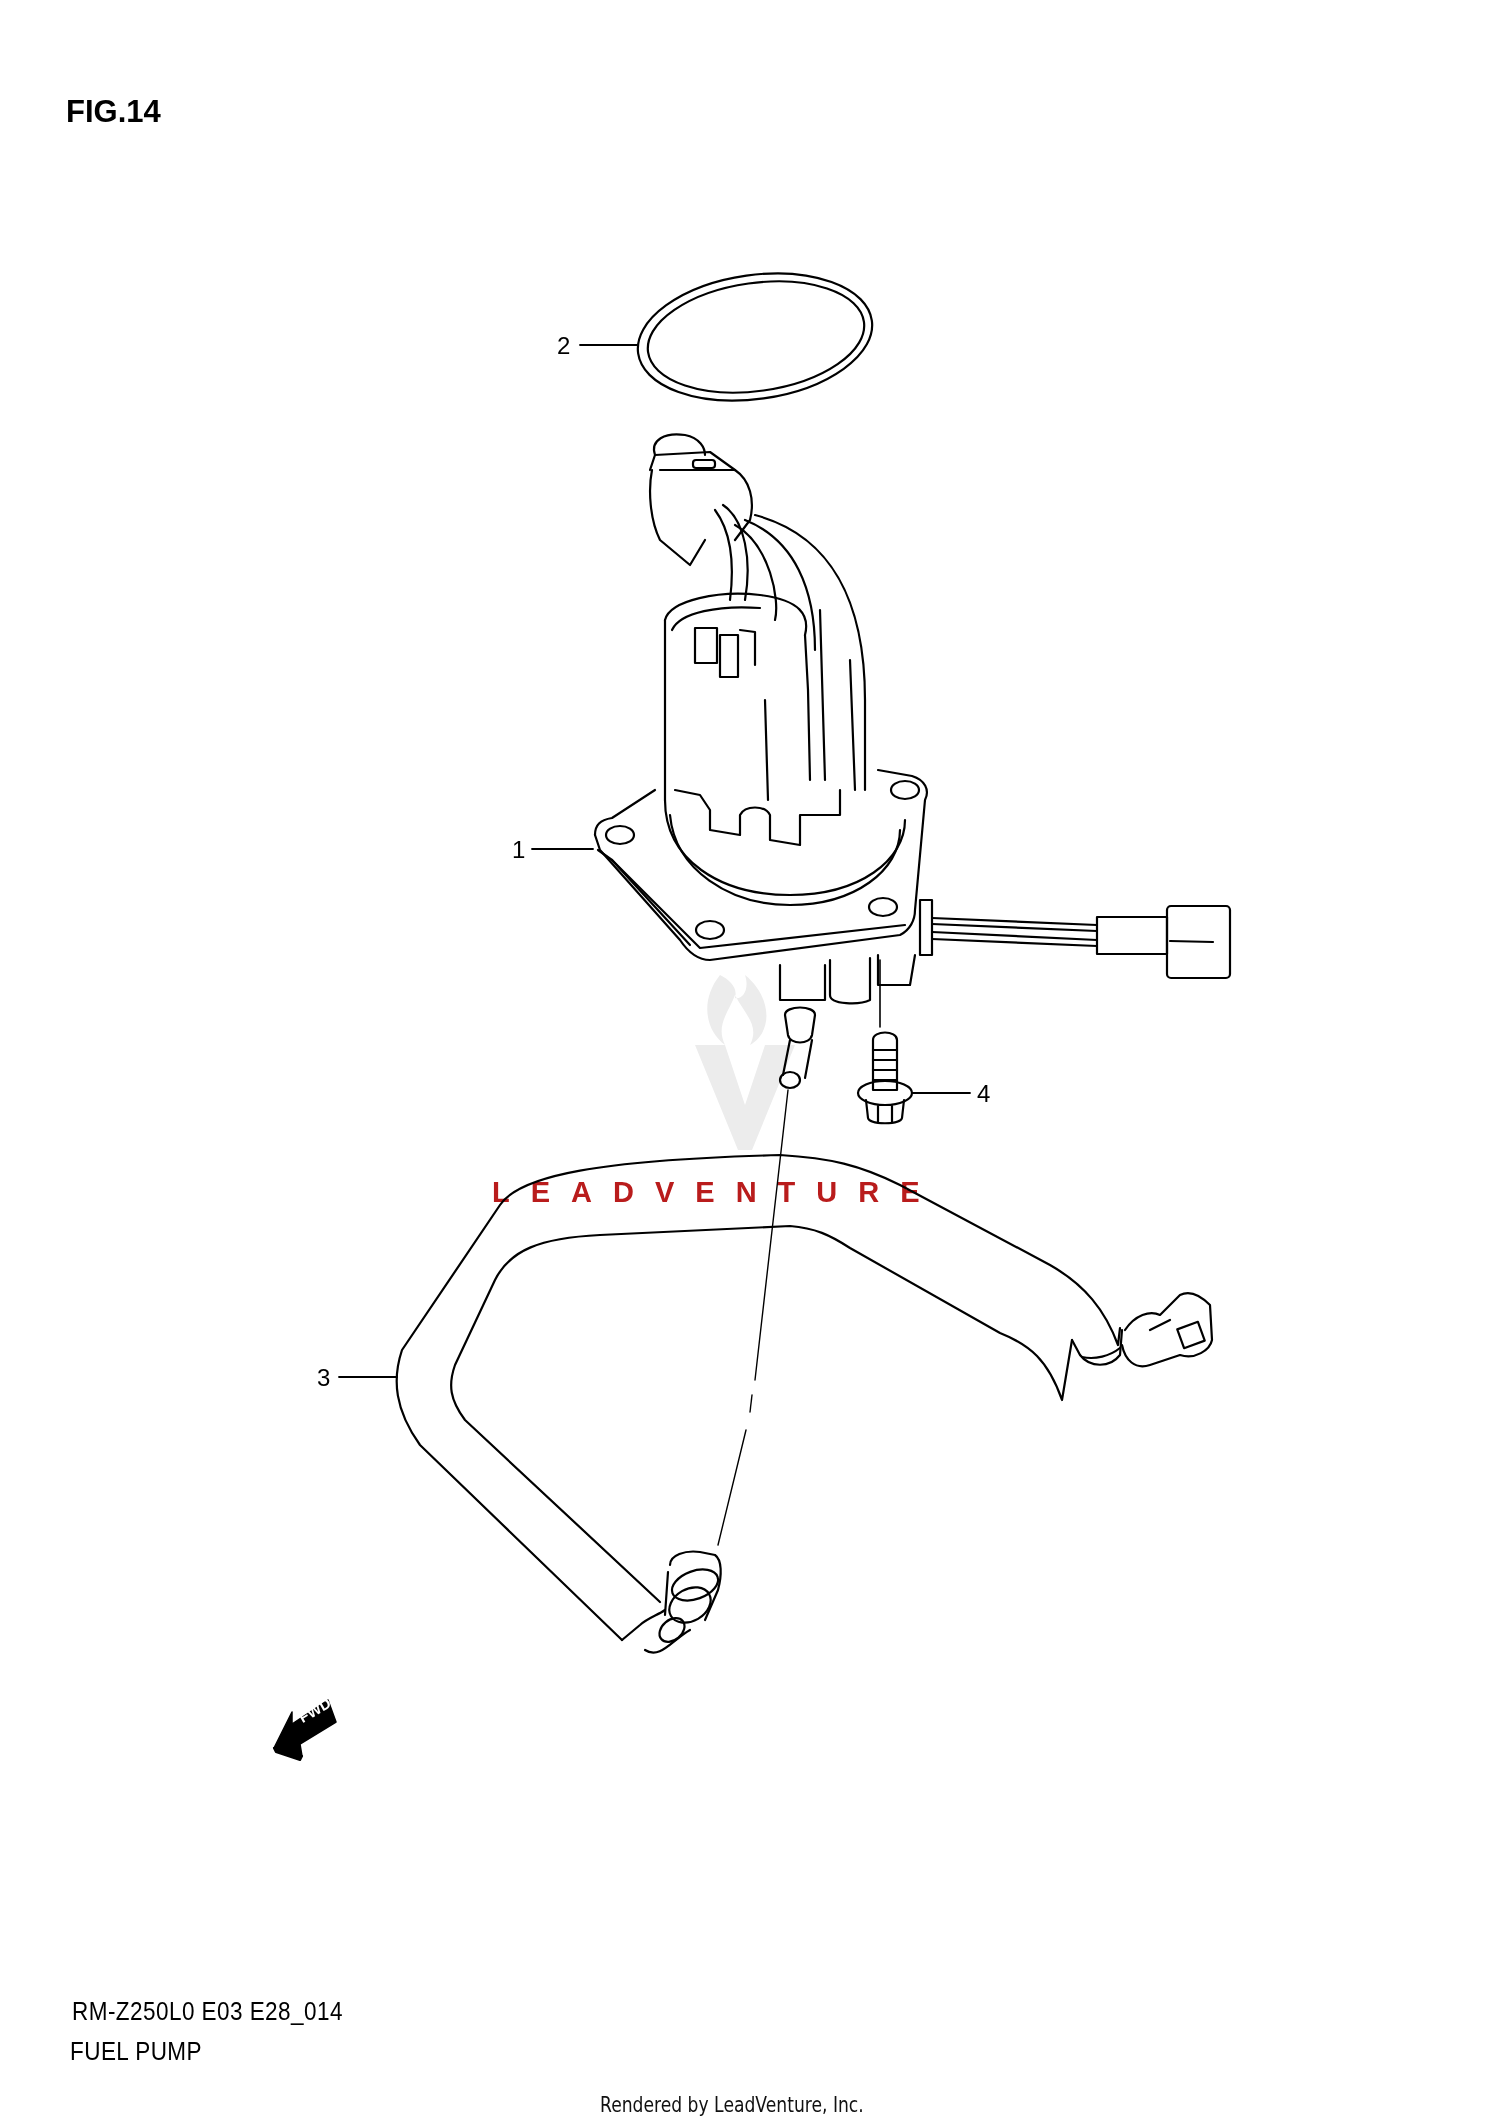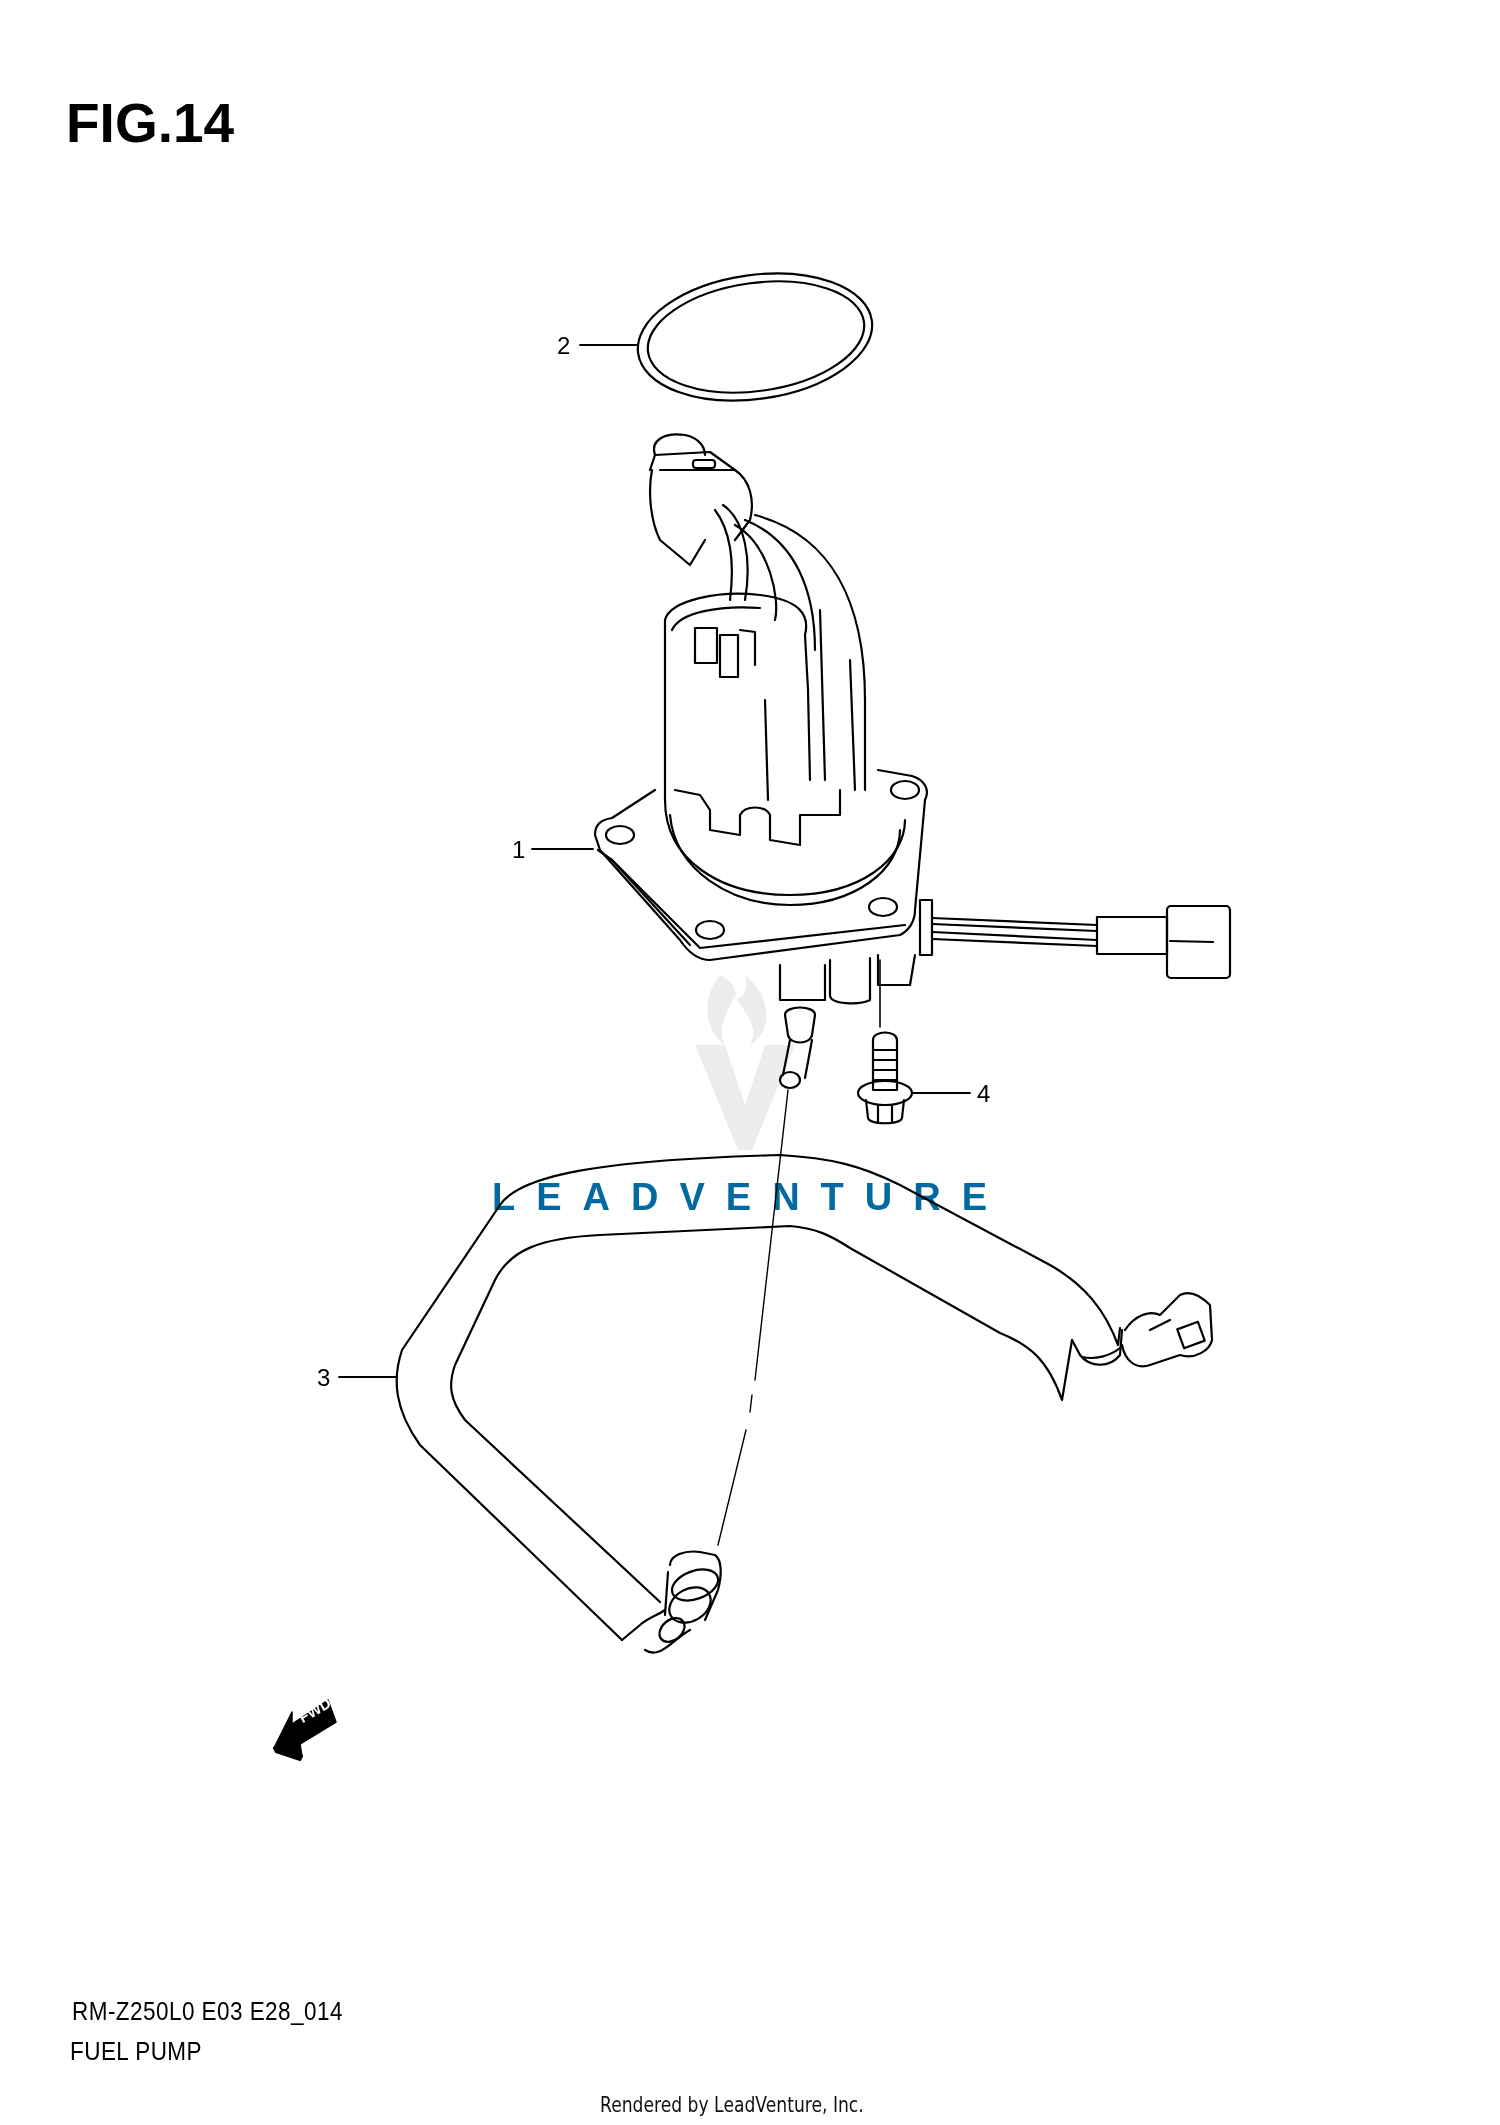--- a/index.html
+++ b/index.html
@@ -1,21 +1,21 @@
 <!DOCTYPE html>
 <html><head>
 <meta charset="utf-8">
 <style>
   html, body { margin: 0; padding: 0; background: #ffffff; }
   body { width: 1500px; height: 2125px; position: relative; overflow: hidden; }
   .abs { position: absolute; }
   .fig-title {
     left: 66px; top: 96px;
     font-family: "Liberation Sans", sans-serif;
-    font-weight: bold; font-size: 55px; color: #000; letter-spacing: 0px;
+    font-weight: bold; font-size: 31px; color: #000; letter-spacing: 0px;
     line-height: 1;
   }
   .callout {
     font-family: "Liberation Sans", sans-serif;
     font-size: 24px; color: #000; line-height: 1;
   }
   .footer-code, .footer-name {
     font-family: "Liberation Sans", sans-serif;
     font-size: 25px; color: #000; line-height: 1;
     transform: scaleX(0.9); transform-origin: left top;
@@ -25,21 +25,21 @@
   .footer-name { left: 70px; top: 2039px; }
   .rendered-by {
     left: 600px; top: 2094px;
     font-family: "DejaVu Sans", sans-serif;
     font-size: 22px; color: #111; line-height: 1;
     transform: scaleX(0.78); transform-origin: left top;
   }
   .watermark-text {
     left: 492px; top: 1178px;
     font-family: "Liberation Sans", sans-serif;
-    font-size: 38px; font-weight: bold; color: #0369a1;
+    font-size: 29px; font-weight: bold; color: #b91c1c;
     letter-spacing: 21px; line-height: 1;
   }
   svg.drawing { position: absolute; left: 0; top: 0; }
   svg.drawing path, svg.drawing line, svg.drawing ellipse, svg.drawing rect, svg.drawing polygon, svg.drawing circle {
     vector-effect: non-scaling-stroke;
   }
 </style>
 </head>
 <body>
 

